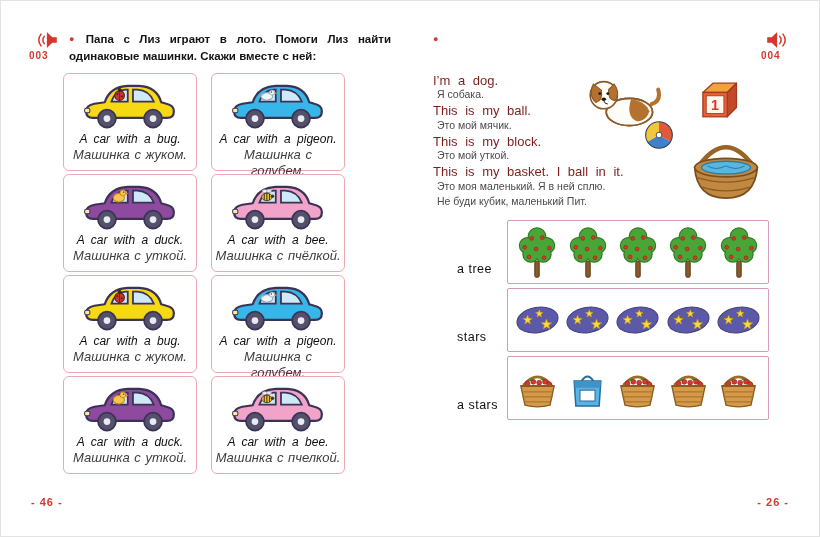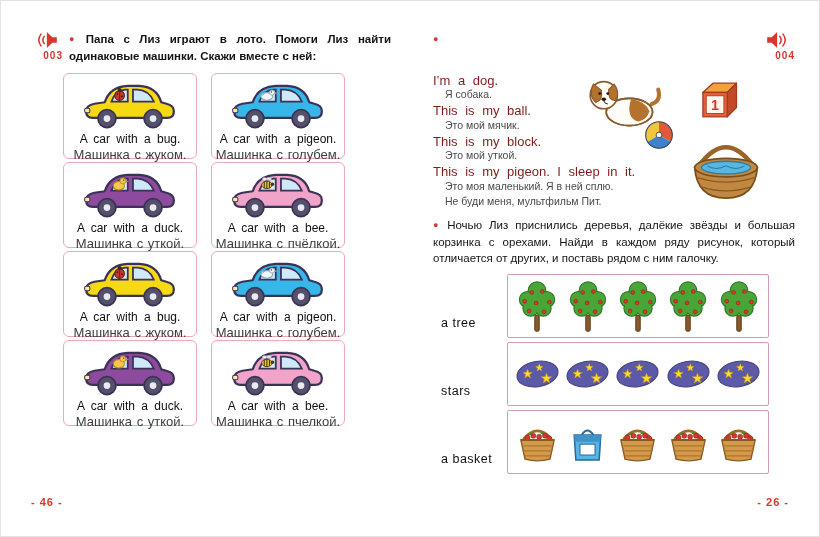--- a/index.html
+++ b/index.html
@@ -2,58 +2,58 @@
 <html><head>
 <meta charset="utf-8">
 <style>
   html,body { margin:0; padding:0; background:#f2f2f2; }
   .book {
     position:relative; width:820px; height:537px; background:#ffffff;
     font-family:"Liberation Sans", sans-serif; color:#1a1a1a;
     border:1px solid #e3e3e3; box-sizing:border-box; overflow:hidden;
   }
   
-  .audio-block { flex:0 0 34px; width:34px; text-align:right; }
+  .audio-block { flex:0 0 34px; width:34px; text-align:left; }
   .speaker-svg { width:26px; height:18px; display:block; margin:0 auto; }
   .mirror { transform:scaleX(-1); }
   .audio-num { color:#d6372e; font-weight:bold; font-size:10px; margin-top:1px; letter-spacing:1px; }
   .intro { flex:1; margin:0; font-size:11.5px; line-height:1.45; text-align:justify; color:#141414;font-weight:bold; }
   .bullet { color:#d6372e; margin-right:5px; font-size:9px; vertical-align:1px; }
   .bullet::before { content:"●"; }
   .pagenum { position:absolute; bottom:28px; color:#d6372e; font-weight:bold; font-size:11px; letter-spacing:1px; }
   .pagenum.pn-left { left:30px; }
   .pagenum.pn-right { right:30px; }
 
   
   .page-left { position:absolute; left:28px; top:30px; width:362px; }
   .header-row { display:flex; gap:6px; }
   .cards-grid { margin:9px 0 0 34px; display:grid; grid-template-columns:repeat(2,134px); column-gap:14px; row-gap:3px; }
   .card {
-    box-sizing:border-box; height:86px; background:#fff;
+    box-sizing:border-box; height:98px; background:#fff;
     border:1.3px solid #eba9b5; border-radius:6px;
-    padding:3px 3px 2px; text-align:center;
+    padding:3px 3px 2px; text-align:center;font-style:italic;
   }
   .car-svg { width:114px; height:55px; display:block; margin:0 auto; }
   .cap-en { font-size:12px; color:#0f0f0f; word-spacing:3px; line-height:1.25; }
   .cap-ru { font-size:13px; color:#3d3d3d; word-spacing:1px; line-height:1.2; }
 
   
   .page-right { position:absolute; left:432px; top:30px; width:362px; }
   .rhyme { position:relative; margin-top:12px; height:140px; }
   .rhyme-lines { width:250px; white-space:nowrap; }
   .line-en { font-size:13px; color:#7f1d1d; word-spacing:4px; line-height:1.18; }
-  .line-ru { font-size:10.5px; color:#4a4a4a; margin:0 0 3px 12px; line-height:1.15; }
+  .line-ru { font-size:10.5px; color:#4a4a4a; margin:0 0 3px 4px; line-height:1.15; }
   .img-dog { position:absolute; left:150px; top:2px; width:80px; height:58px; }
   .img-cube { position:absolute; left:264px; top:6px; width:42px; height:42px; }
   .img-ball { position:absolute; left:210px; top:46px; width:32px; height:32px; }
   .img-basket { position:absolute; left:254px; top:62px; width:78px; height:72px; }
   .task { margin:4px 0 0; font-size:11.5px; line-height:1.45; text-align:justify; color:#141414; }
   .rows { margin-top:7px; }
   .puzzle-row { position:relative; height:64px; margin-bottom:4px; }
-  .row-label { position:absolute; left:8px; bottom:8px; font-size:12.5px; color:#101010; letter-spacing:0.5px; }
+  .row-label { position:absolute; left:24px; bottom:8px; font-size:12.5px; color:#101010; letter-spacing:0.5px; }
   .row-box {
     position:absolute; left:74px; top:0; width:262px; height:64px;
     border:1.3px solid #d49ab8; border-radius:2px; box-sizing:border-box;
     display:flex; align-items:center; justify-content:space-around; padding:0 4px;
   }
   .it-tree { width:44px; height:57px; }
   .it-star { width:47px; height:36px; }
   .it-basket { width:45px; height:41px; }
 </style>
 </head>
@@ -311,41 +311,40 @@
     </div>
 
     <div class="rhyme">
       <div class="rhyme-lines">
         <div class="line-en">I’m a dog.</div>
         <div class="line-ru">Я собака.</div>
         <div class="line-en">This is my ball.</div>
         <div class="line-ru">Это мой мячик.</div>
         <div class="line-en">This is my block.</div>
         <div class="line-ru">Это мой уткой.</div>
-        <div class="line-en">This is my pigeon. I sleep in it.</div>
+        <div class="line-en">This is my basket. I ball in it.</div>
         <div class="line-ru">Это моя маленький. Я в ней сплю.</div>
-        <div class="line-ru">Не буди меня, мультфильм Пит.</div>
+        <div class="line-ru">Не буди кубик, маленький Пит.</div>
       </div>
 
       <svg class="img-dog">
           <use href="#dog"></use>
         </svg>
       <svg class="img-cube" viewBox="0 0 50 50">
         <use href="#cube"></use>
         <text x="21.5" y="36.5" text-anchor="middle" font-size="17" font-weight="bold" fill="#d6372e">1</text>
       </svg>
       <svg class="img-ball">
           <use href="#ball"></use>
         </svg>
       <svg class="img-basket">
           <use href="#basket-big"></use>
         </svg>
     </div>
 
-    <p class="task"><span class="bullet"></span><span>Ночью Лиз приснились деревья, далёкие звёзды и большая корзинка с орехами. Найди в каждом ряду рисунок, который отличается от других, и поставь рядом с ним галочку.</span></p>
 
     <div class="rows">
 
       <div class="puzzle-row">
         <div class="row-label">a tree</div>
         <div class="row-box">
           <svg class="it-tree">
               <use href="#tree"></use>
             </svg>
           <svg class="it-tree">
@@ -378,21 +377,21 @@
           <svg class="it-star">
               <use href="#starblob"></use>
             </svg>
           <svg class="it-star">
               <use href="#starblob"></use>
             </svg>
         </div>
       </div>
 
       <div class="puzzle-row">
-        <div class="row-label">a basket</div>
+        <div class="row-label">a stars</div>
         <div class="row-box">
           <svg class="it-basket">
               <use href="#basket-sm"></use>
             </svg>
           <svg class="it-basket">
               <use href="#bluebox"></use>
             </svg>
           <svg class="it-basket">
               <use href="#basket-sm"></use>
             </svg>

